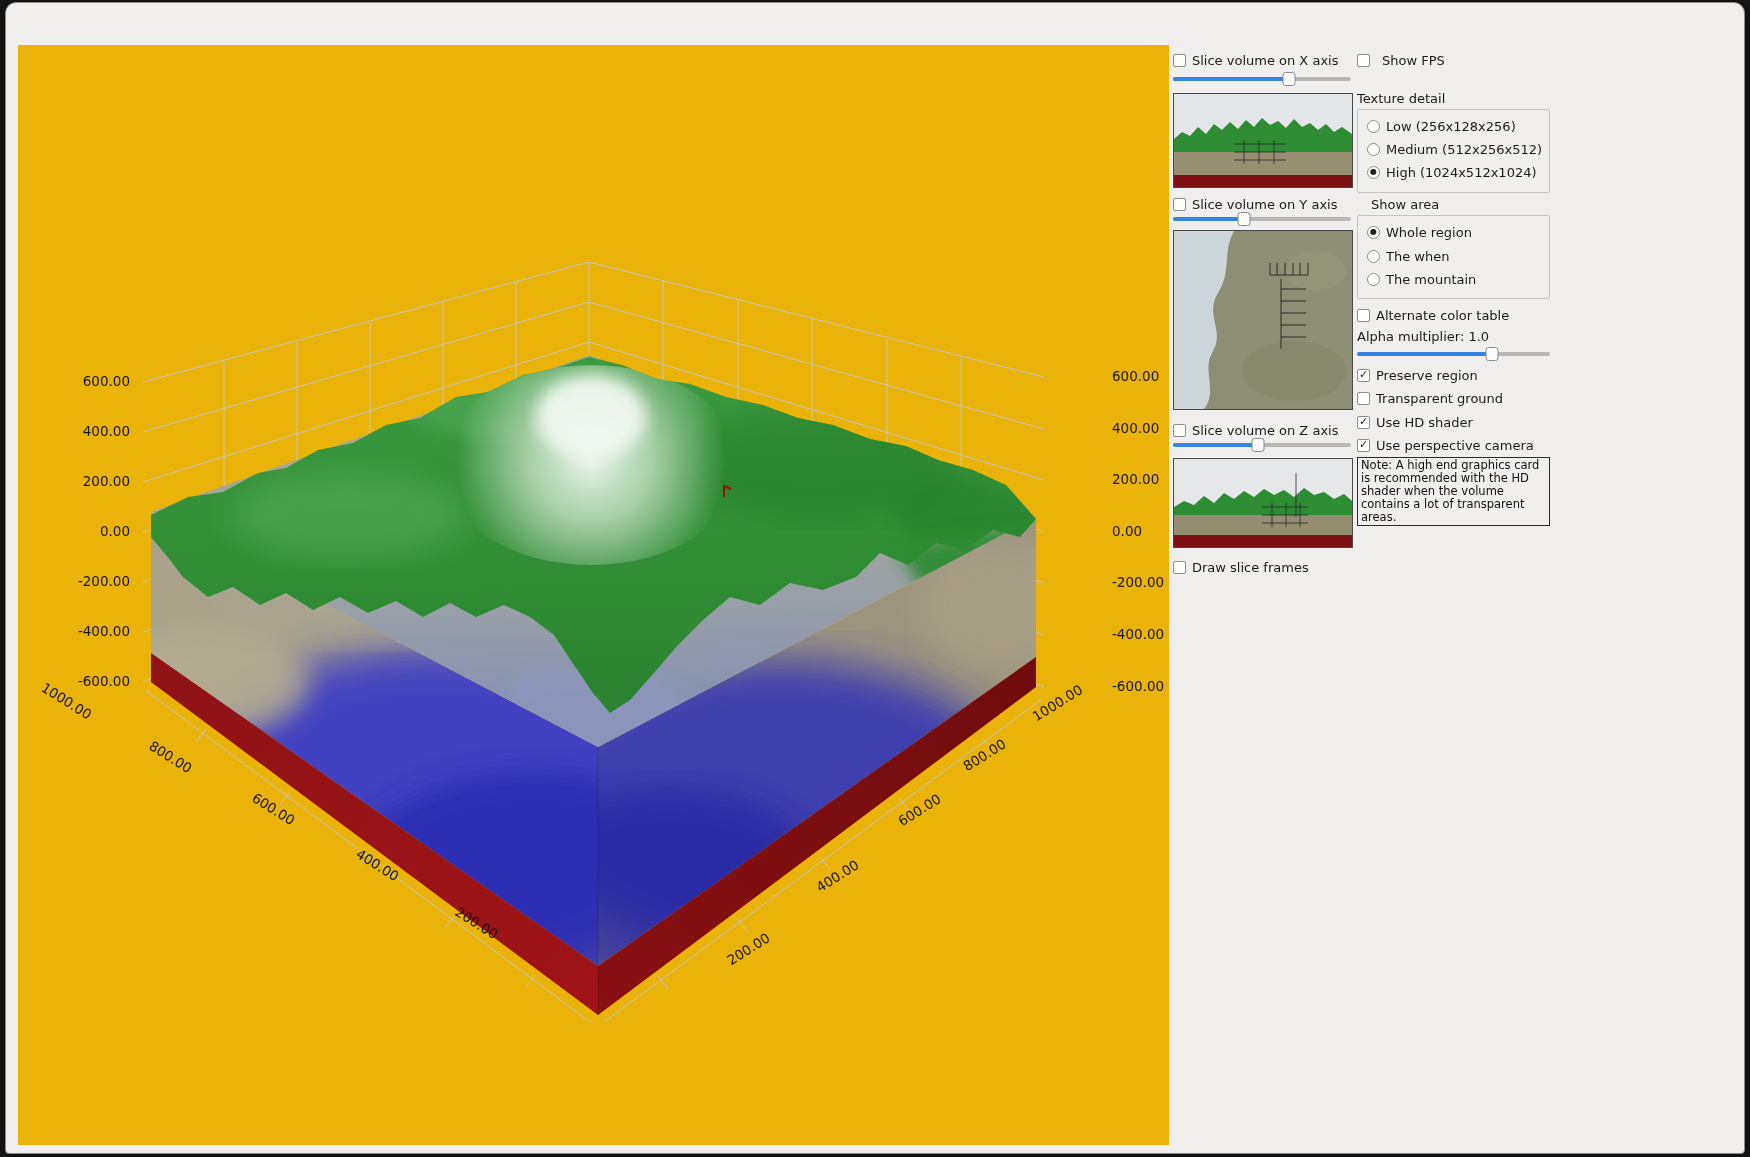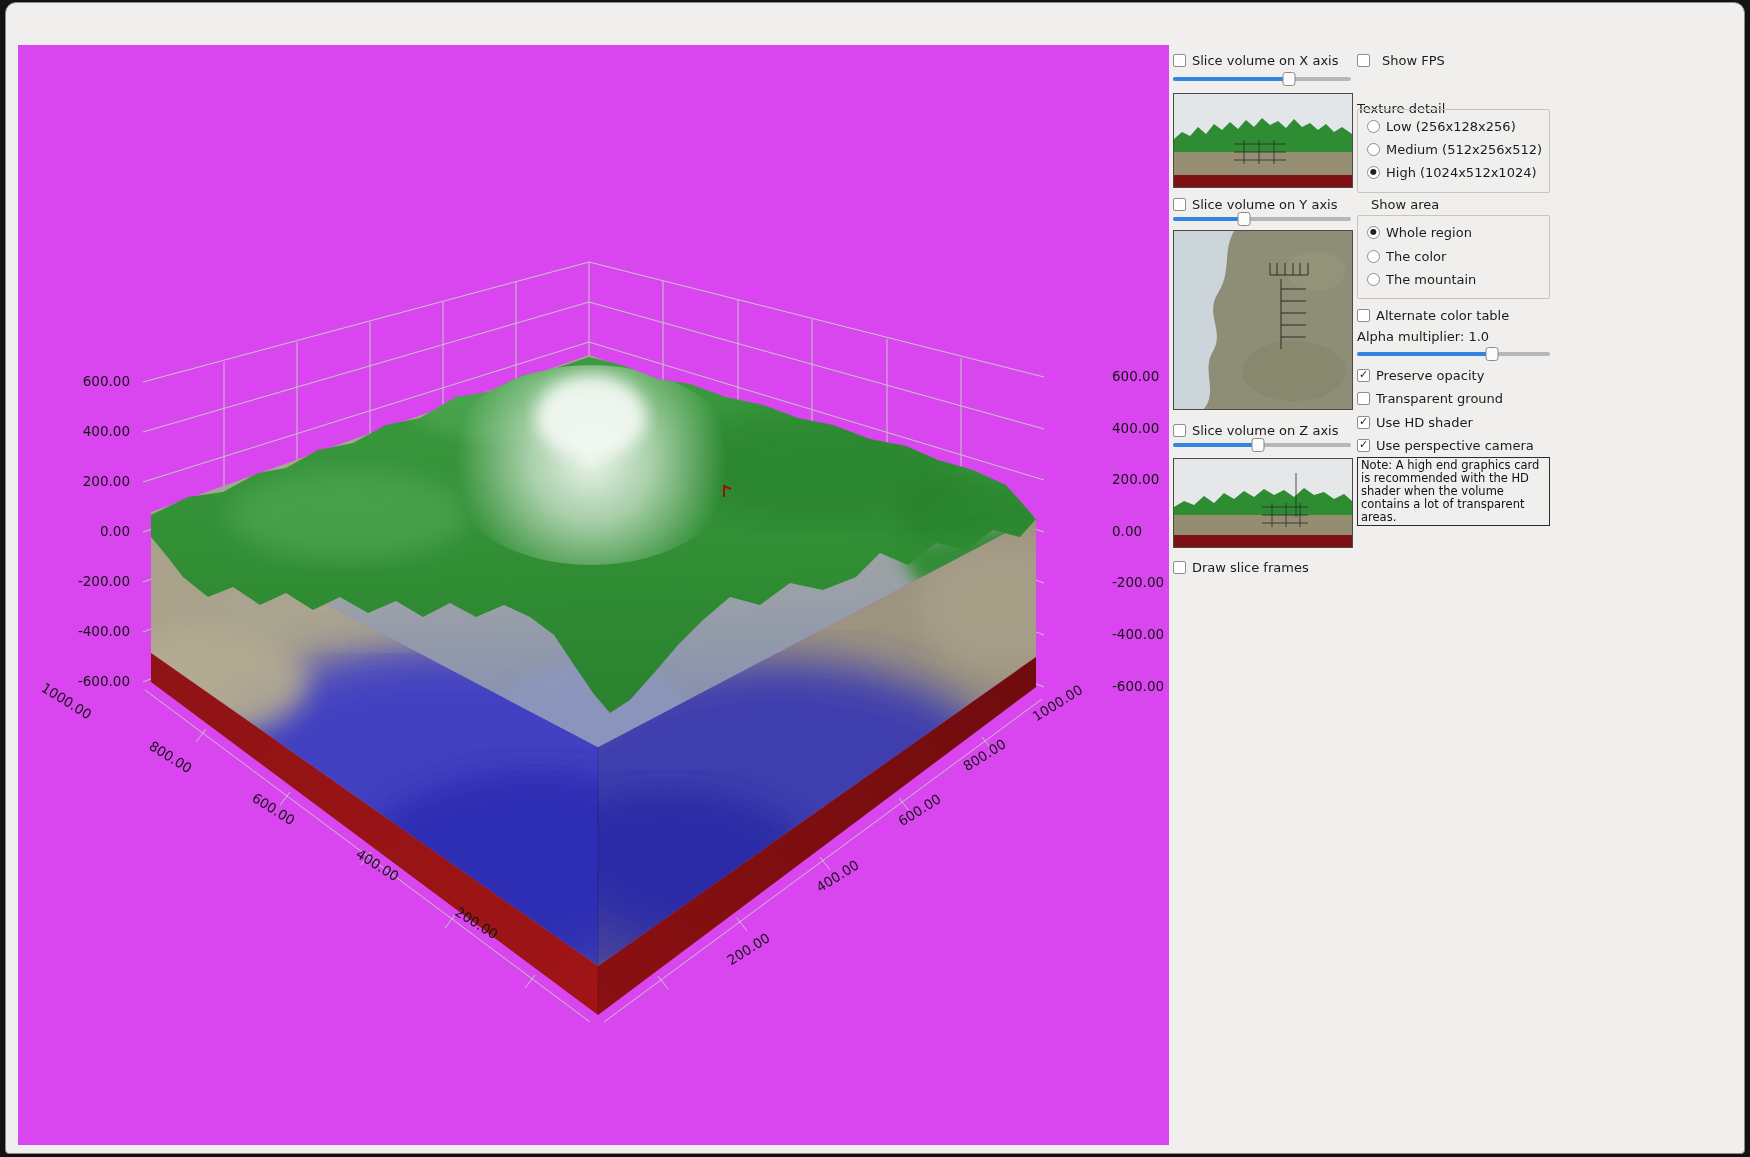--- a/index.html
+++ b/index.html
@@ -8,21 +8,21 @@
           border:1px solid #8a8a8a;border-radius:11px 11px 4px 4px;overflow:hidden;
           box-shadow:0 2px 14px rgba(0,0,0,.5);}
   .titlebar{position:absolute;left:0;top:0;right:0;height:38px;background:linear-gradient(#f5f4f3,#eeedec);
             border-bottom:1px solid #d8d6d4;}
   .title{position:absolute;left:0;right:0;top:0;height:38px;line-height:38px;text-align:center;
          font-size:13px;font-weight:bold;color:#2d2d2d;}
   .winbtns{position:absolute;right:10px;top:6px;display:flex;gap:9px;}
   .winbtn{width:26px;height:26px;border-radius:50%;background:#e3e1df;color:#333;display:flex;
           align-items:center;justify-content:center;font-size:13px;line-height:1;cursor:default;}
   .maxsq{display:block;width:9px;height:9px;border:1.4px solid #3a3a3a;border-radius:1px;}
-  .graph{position:absolute;left:12px;top:42px;width:1151px;height:1100px;background:#d946ef;}
+  .graph{position:absolute;left:12px;top:42px;width:1151px;height:1100px;background:#eab308;}
   .panel{position:absolute;left:1165px;top:42px;width:568px;height:1100px;}
   .panel *{box-sizing:border-box;}
   .cb,.rb{position:absolute;display:flex;align-items:center;gap:6px;height:16px;font-size:13px;color:#1b1b1b;white-space:nowrap;}
   .box{width:13px;height:13px;background:#fff;border:1px solid #8d8d8d;border-radius:2px;flex:0 0 13px;
        display:flex;align-items:center;justify-content:center;}
   .mark{font-size:11px;font-weight:bold;color:#1c1c1c;line-height:1;margin-top:-1px;}
   .rbox{width:13px;height:13px;background:#fff;border:1px solid #8d8d8d;border-radius:50%;flex:0 0 13px;
         display:flex;align-items:center;justify-content:center;}
   .rdot{font-size:8px;color:#222;line-height:1;}
   .glabel{position:absolute;font-size:13px;color:#1b1b1b;}
@@ -258,21 +258,21 @@
       <span>Draw slice frames</span>
     </label>
 
     <label class="cb" style="left:186px;top:7px;gap:12px;">
       <span class="box">
             <span class="mark"></span>
           </span>
       <span>Show FPS</span>
     </label>
 
-    <div class="glabel" style="left:186px;top:56px;">Texture detail</div>
+    <div class="glabel" style="left:186px;top:46px;">Texture detail</div>
     <div class="gframe" style="left:186px;top:64px;width:193px;height:84px;"></div>
     <label class="rb" style="left:196px;top:73px;">
       <span class="rbox">
             <span class="rdot"></span>
           </span>
       <span>Low (256x128x256)</span>
     </label>
     <label class="rb" style="left:196px;top:96px;">
       <span class="rbox">
             <span class="rdot"></span>
@@ -291,21 +291,21 @@
     <label class="rb" style="left:196px;top:179px;">
       <span class="rbox">
             <span class="rdot">●</span>
           </span>
       <span>Whole region</span>
     </label>
     <label class="rb" style="left:196px;top:203px;">
       <span class="rbox">
             <span class="rdot"></span>
           </span>
-      <span>The color</span>
+      <span>The when</span>
     </label>
     <label class="rb" style="left:196px;top:226px;">
       <span class="rbox">
             <span class="rdot"></span>
           </span>
       <span>The mountain</span>
     </label>
 
     <label class="cb" style="left:186px;top:262px;">
       <span class="box">
@@ -318,21 +318,21 @@
     <div class="slider" style="left:186px;top:301px;width:193px;">
       <div class="groove"></div>
       <div class="sfill" style="width: 70%;"></div>
       <div class="shandle" style="left: 70%;"></div>
     </div>
 
     <label class="cb" style="left:186px;top:322px;">
       <span class="box">
             <span class="mark">✓</span>
           </span>
-      <span>Preserve opacity</span>
+      <span>Preserve region</span>
     </label>
     <label class="cb" style="left:186px;top:345px;">
       <span class="box">
             <span class="mark"></span>
           </span>
       <span>Transparent ground</span>
     </label>
     <label class="cb" style="left:186px;top:369px;">
       <span class="box">
             <span class="mark">✓</span>

